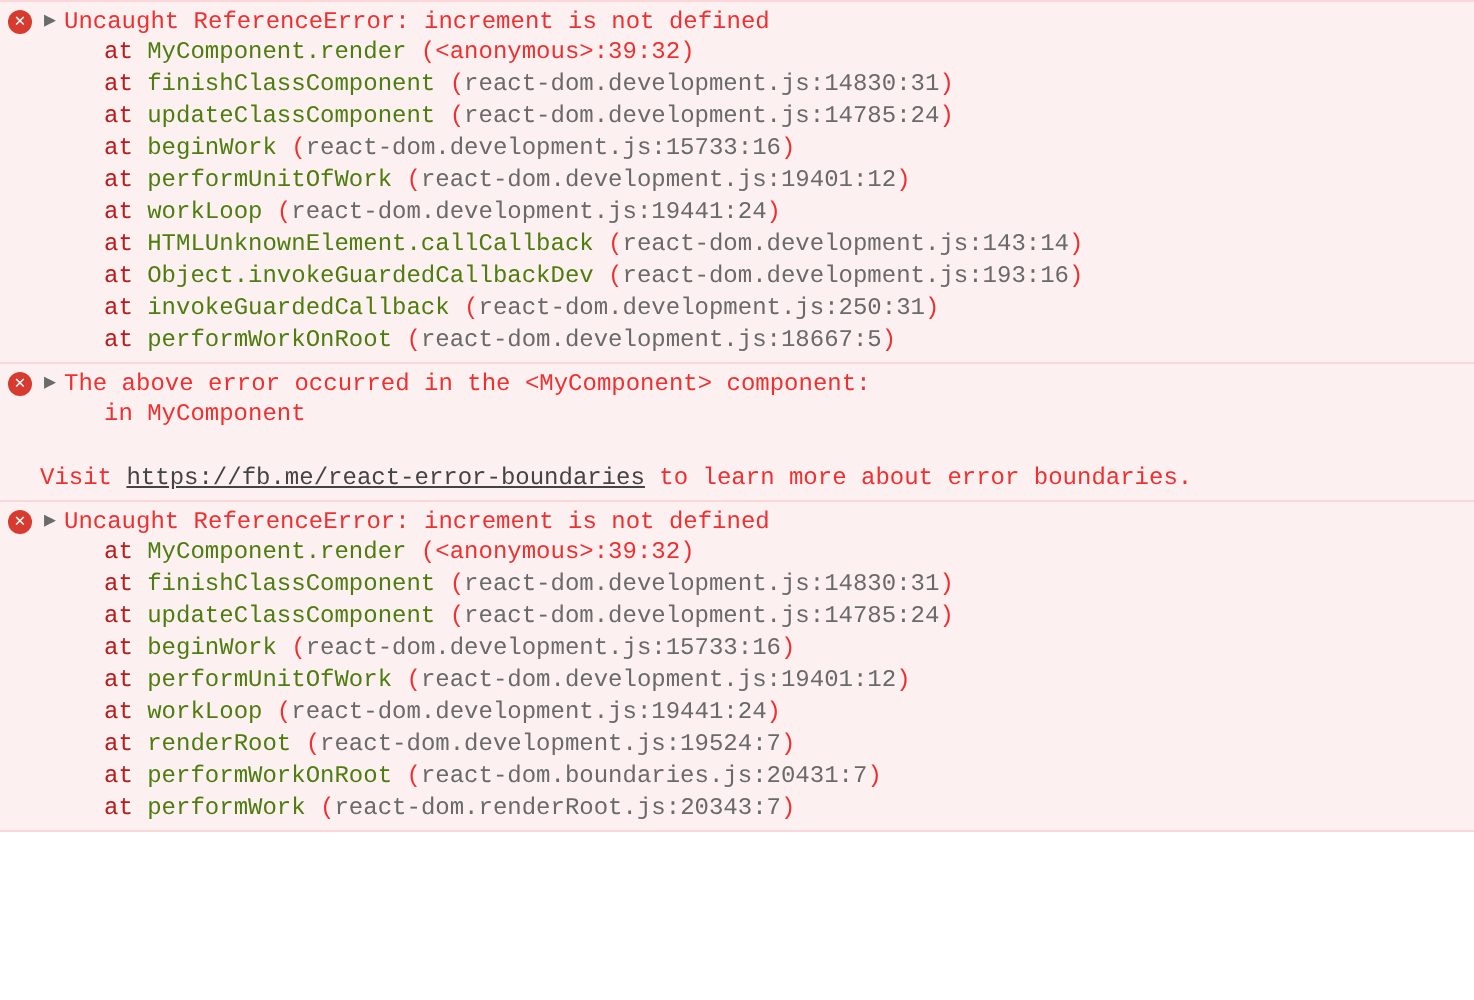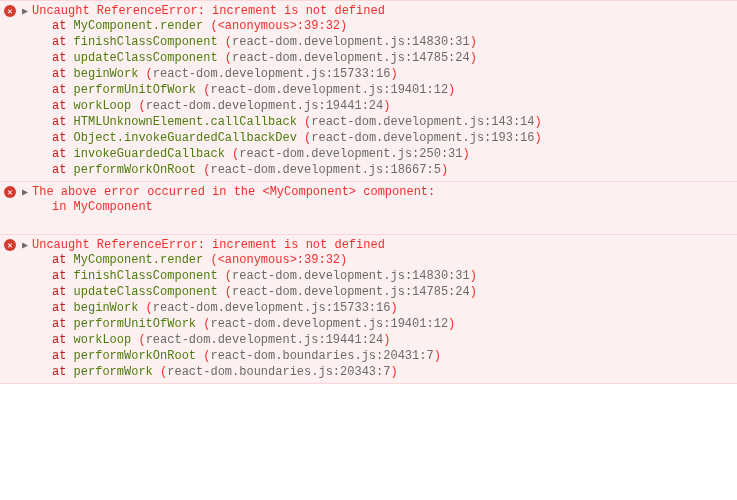--- a/index.html
+++ b/index.html
@@ -106,31 +106,33 @@
       </div>
     </div>
     <div class="msg">
       <div class="msg-head">
         <span class="error-icon">✕</span>
         <span class="arrow">▶</span>
         <span class="headline">The above error occurred in the &lt;MyComponent&gt; component:</span>
       </div>
       <div class="msg-body-text" style="padding-left: 48px;">in MyComponent</div>
       <div class="msg-body-text" style="padding-left: 48px;">&nbsp;</div>
+      <div class="msg-body-text" style="padding-left: 16px;">Visit <span class="black-link">https://fb.me/react-error-boundaries</span> to learn more about error boundaries.</div>
     </div>
     <div class="msg">
       <div class="msg-head">
         <span class="error-icon">✕</span>
         <span class="arrow">▶</span>
         <span class="headline">Uncaught ReferenceError: increment is not defined</span>
       </div>
       <div class="stack">
         <div class="stack-line"><span class="at">at </span><span class="fn">MyComponent.render</span><span class="paren"> (</span><span>&lt;anonymous&gt;:39:32</span><span class="paren">)</span></div>
         <div class="stack-line"><span class="at">at </span><span class="fn">finishClassComponent</span><span class="paren"> (</span><span class="src-link">react-dom.development.js:14830:31</span><span class="paren">)</span></div>
         <div class="stack-line"><span class="at">at </span><span class="fn">updateClassComponent</span><span class="paren"> (</span><span class="src-link">react-dom.development.js:14785:24</span><span class="paren">)</span></div>
         <div class="stack-line"><span class="at">at </span><span class="fn">beginWork</span><span class="paren"> (</span><span class="src-link">react-dom.development.js:15733:16</span><span class="paren">)</span></div>
         <div class="stack-line"><span class="at">at </span><span class="fn">performUnitOfWork</span><span class="paren"> (</span><span class="src-link">react-dom.development.js:19401:12</span><span class="paren">)</span></div>
         <div class="stack-line"><span class="at">at </span><span class="fn">workLoop</span><span class="paren"> (</span><span class="src-link">react-dom.development.js:19441:24</span><span class="paren">)</span></div>
+        <div class="stack-line"><span class="at">at </span><span class="fn">renderRoot</span><span class="paren"> (</span><span class="src-link">react-dom.development.js:19524:7</span><span class="paren">)</span></div>
         <div class="stack-line"><span class="at">at </span><span class="fn">performWorkOnRoot</span><span class="paren"> (</span><span class="src-link">react-dom.boundaries.js:20431:7</span><span class="paren">)</span></div>
-        <div class="stack-line"><span class="at">at </span><span class="fn">performWork</span><span class="paren"> (</span><span class="src-link">react-dom.boundaries.js:20343:7</span><span class="paren">)</span></div>
+        <div class="stack-line"><span class="at">at </span><span class="fn">performWork</span><span class="paren"> (</span><span class="src-link">react-dom.renderRoot.js:20343:7</span><span class="paren">)</span></div>
       </div>
     </div>
   </div>
 
 </body></html>

